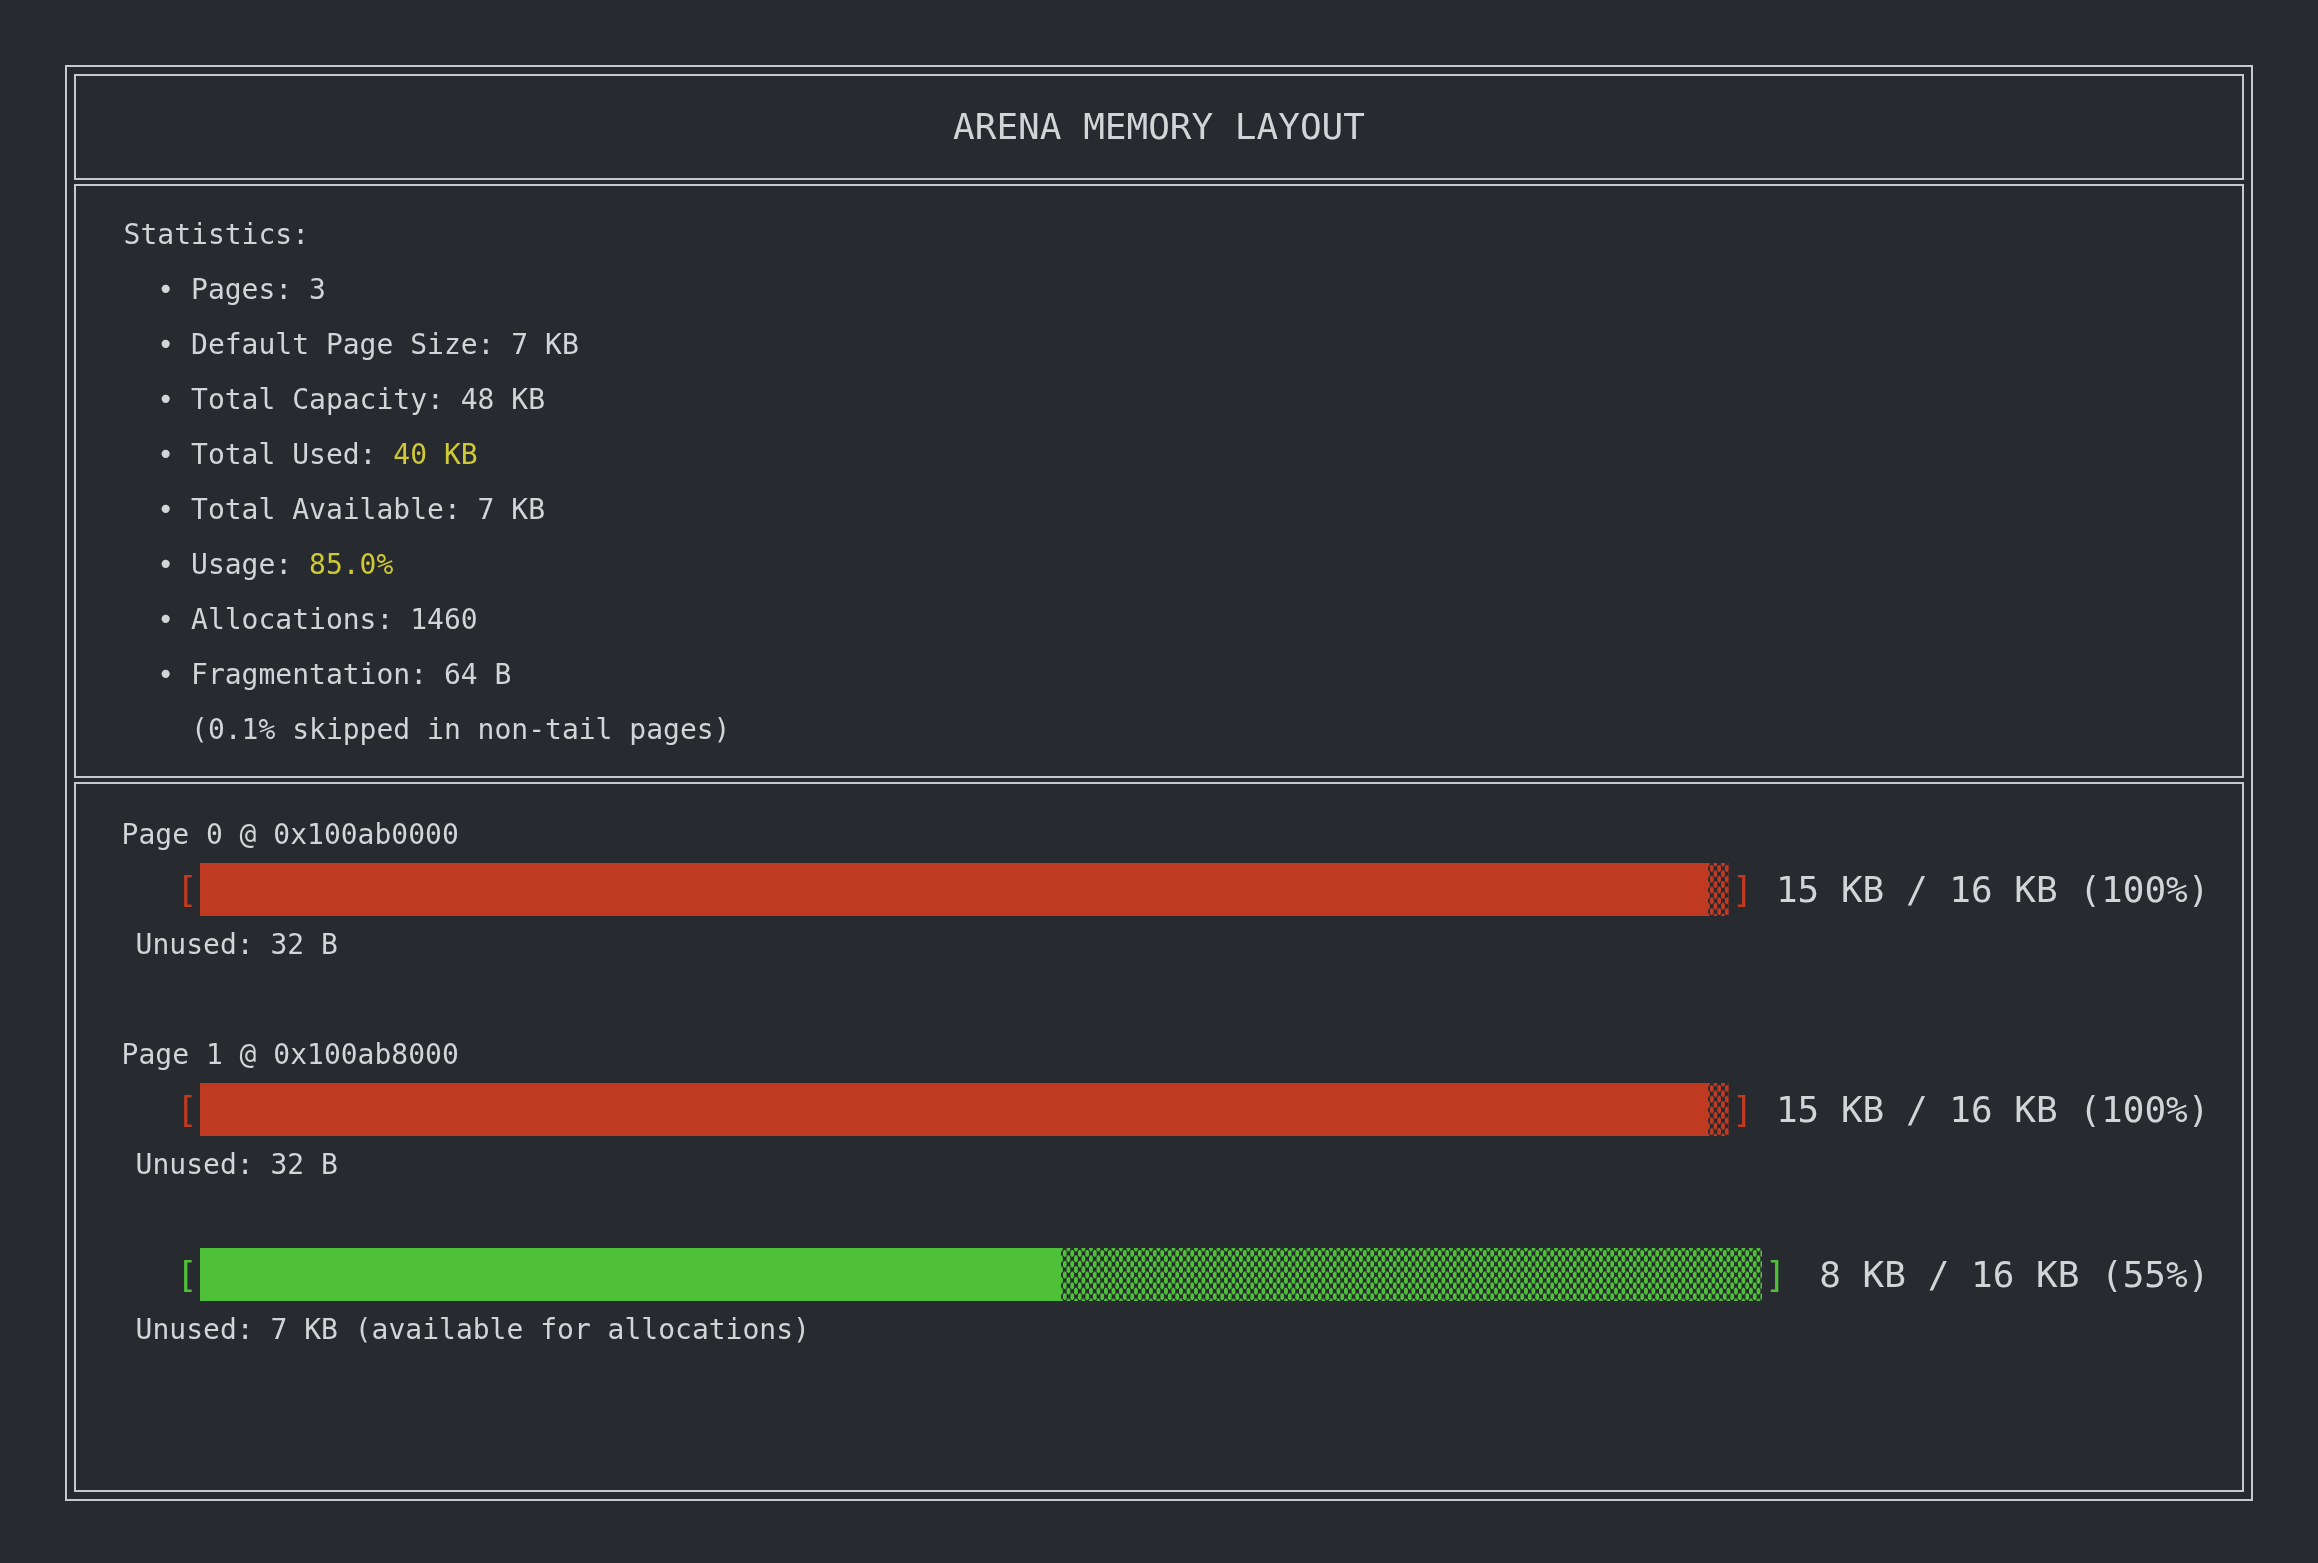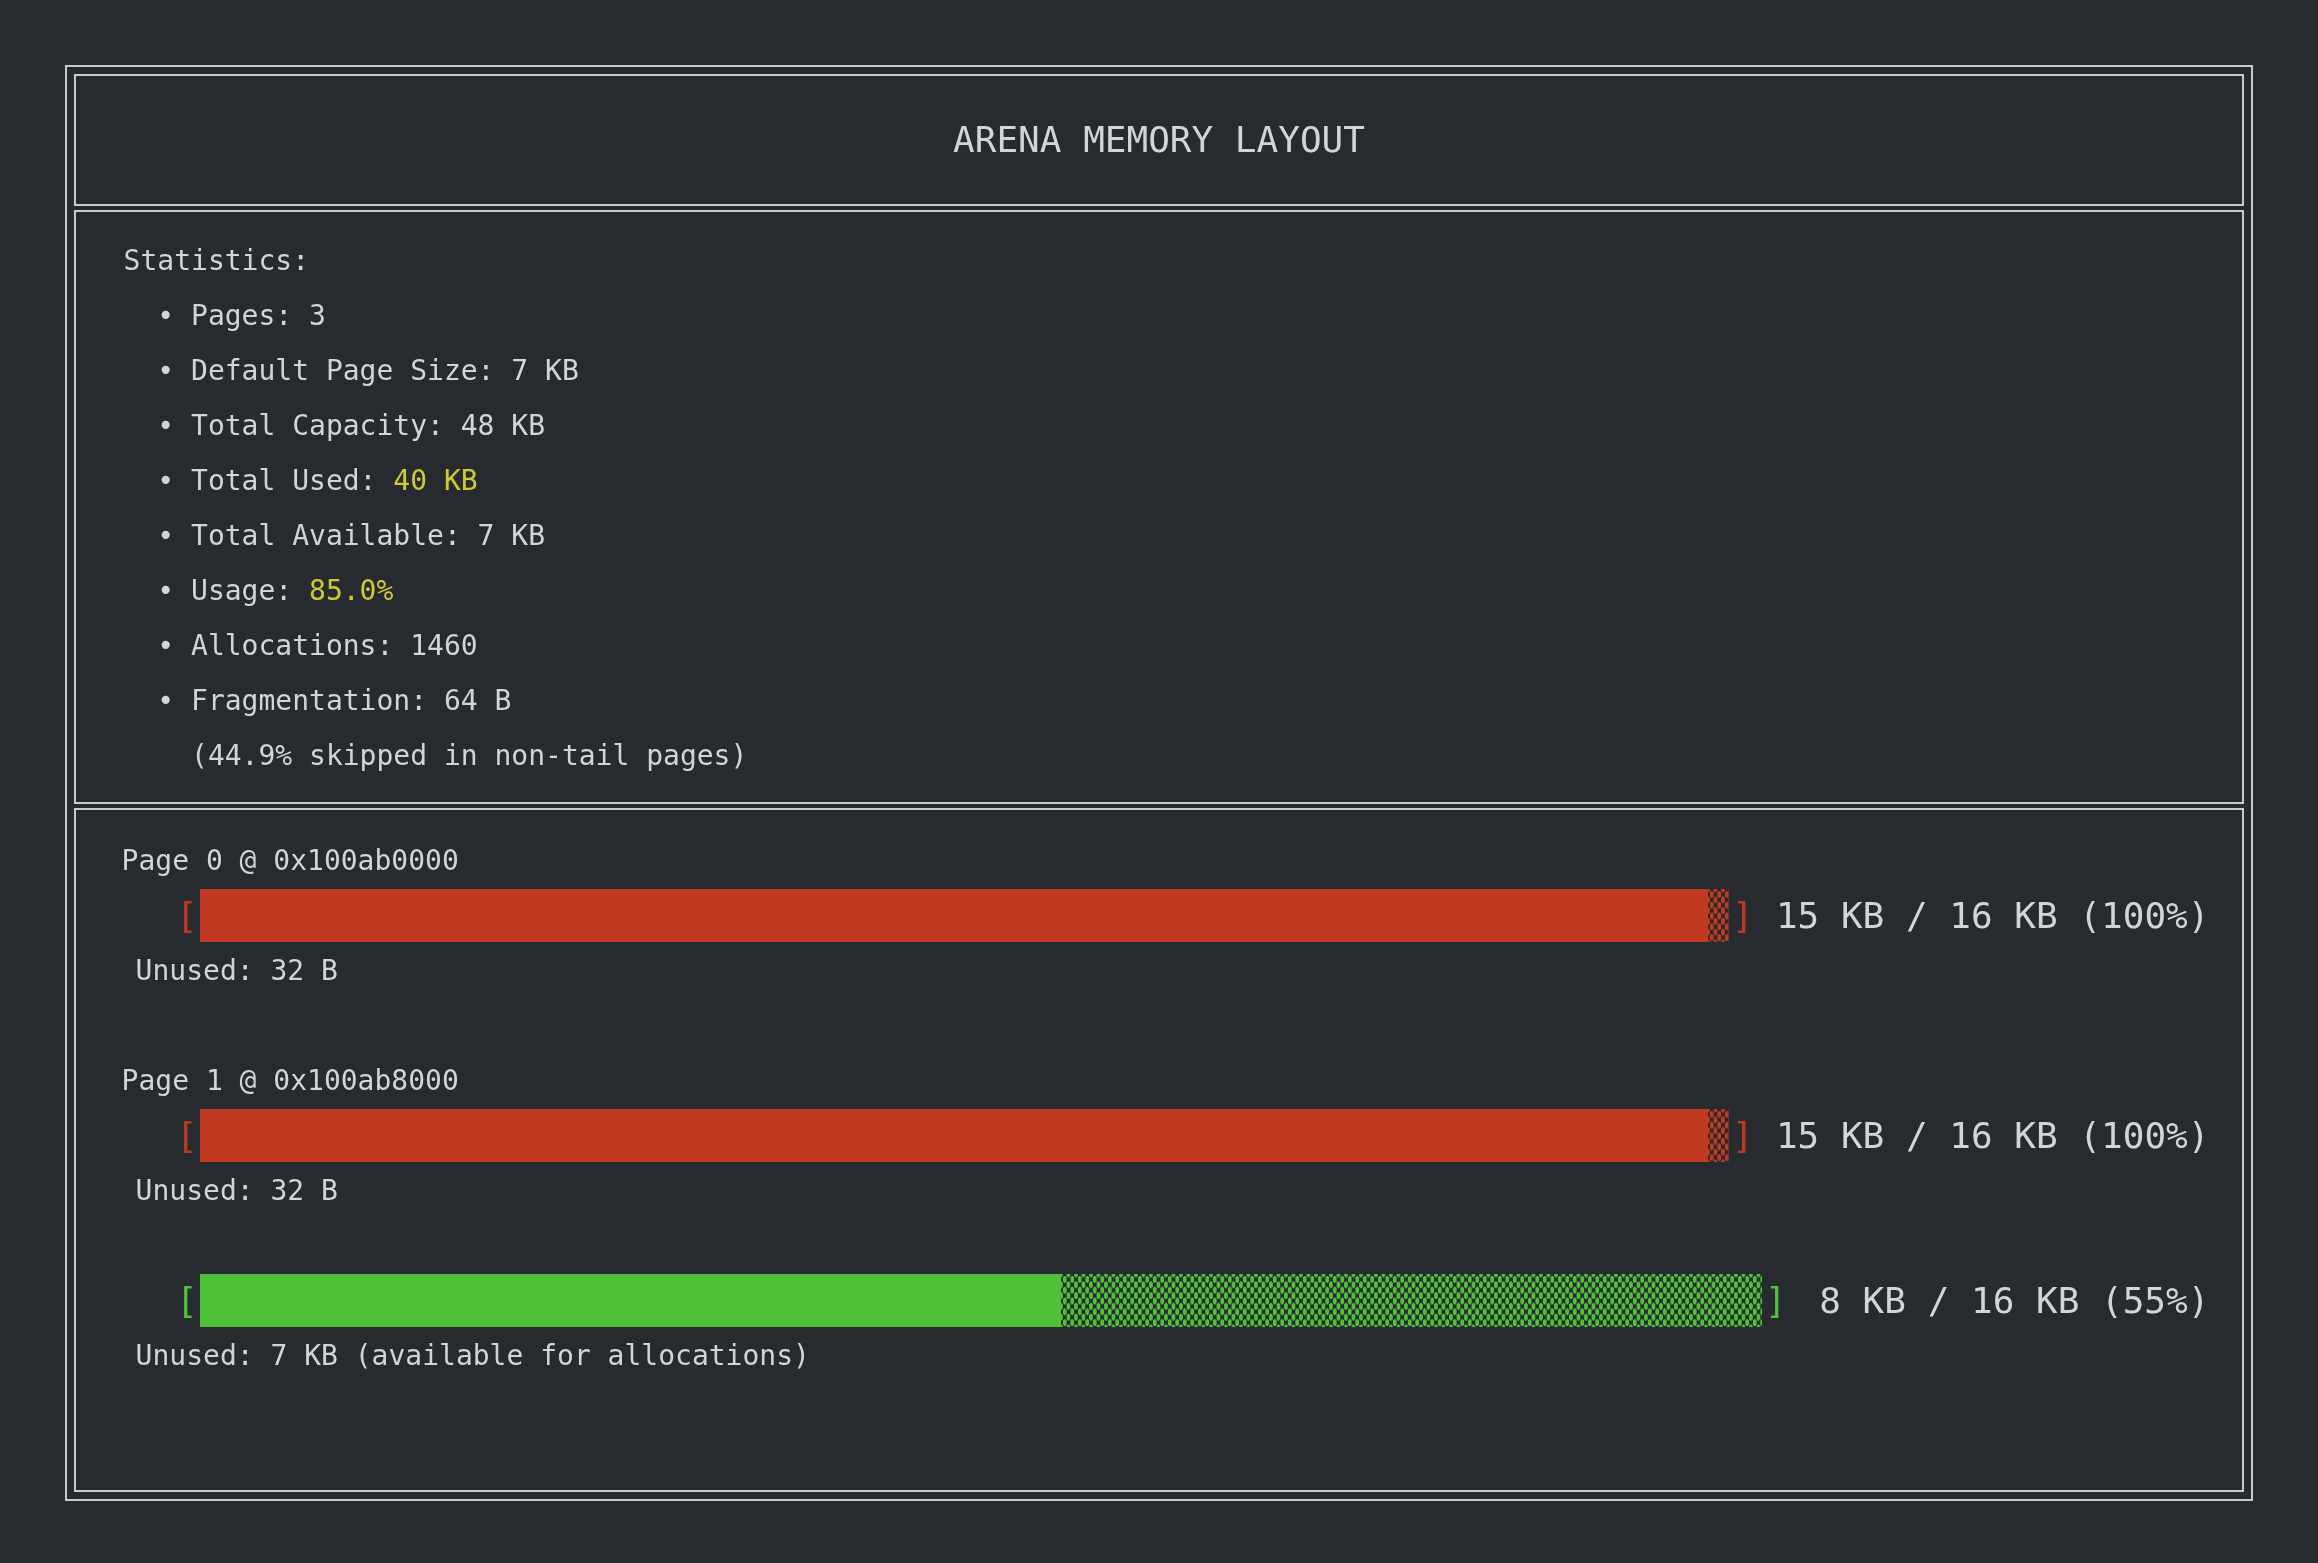--- a/index.html
+++ b/index.html
@@ -18,21 +18,21 @@
     border:2.5px solid #c6cacd;
     padding:6.6px;
     display:flex;flex-direction:column;gap:4.1px;
   }
   .box{
     box-sizing:border-box;
     border:2.5px solid #c6cacd;
     background:#272a2f;
   }
   .title-box{
-    height:132px;flex:none;
+    height:106px;flex:none;
     display:flex;align-items:center;justify-content:center;
   }
   .app-title{
     font-size:36px;letter-spacing:0;color:#d2d4d6;white-space:pre;
   }
   .stats-box{
     height:594px;flex:none;
     padding:21.6px 33px 0 48px;
   }
   .line{
@@ -85,21 +85,21 @@
     <div class="line">Statistics:</div>
     <div id="stats-list">
         <div class="line"><span>  • </span><span>Pages: 3</span></div>
         <div class="line"><span>  • </span><span>Default Page Size: 7 KB</span></div>
         <div class="line"><span>  • </span><span>Total Capacity: 48 KB</span></div>
         <div class="line"><span>  • </span><span>Total Used: </span><span class="hl">40 KB</span></div>
         <div class="line"><span>  • </span><span>Total Available: 7 KB</span></div>
         <div class="line"><span>  • </span><span>Usage: </span><span class="hl">85.0%</span></div>
         <div class="line"><span>  • </span><span>Allocations: 1460</span></div>
         <div class="line"><span>  • </span><span>Fragmentation: 64 B</span></div>
-        <div class="line"><span>    </span><span>(44.9% skipped in non-tail pages)</span></div>
+        <div class="line"><span>    </span><span>(0.1% skipped in non-tail pages)</span></div>
       </div>
   </div>
 
   <div class="box pages-box">
     <div id="pages-list">
         <div class="page-section">
           <div class="line page-title">Page 0 @ 0x100ab0000</div>
           <div class="bar-row">
             <span class="bracket" style="color: rgb(192, 58, 34);">[</span>
             <div class="track" style="width: 1529px;">

